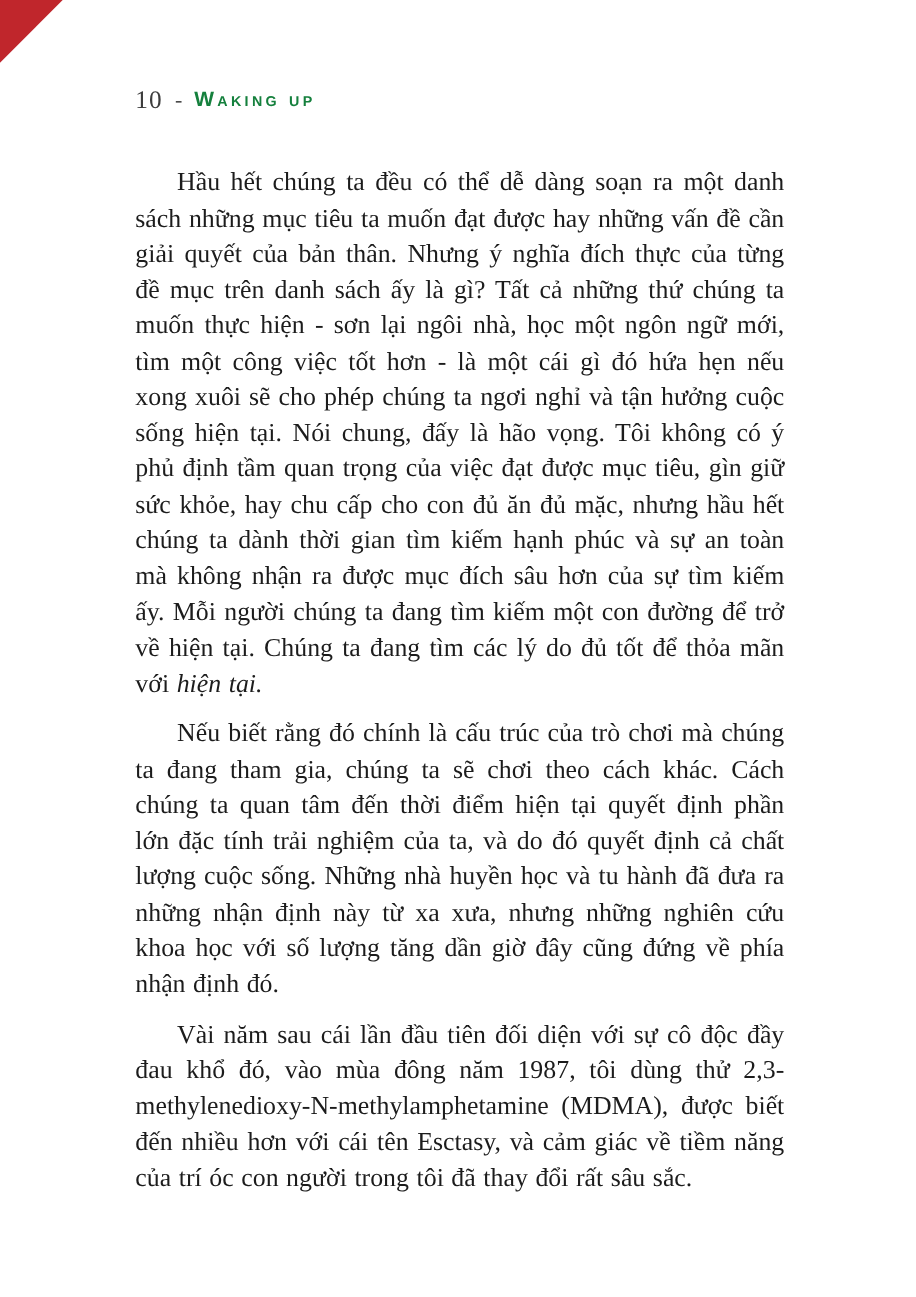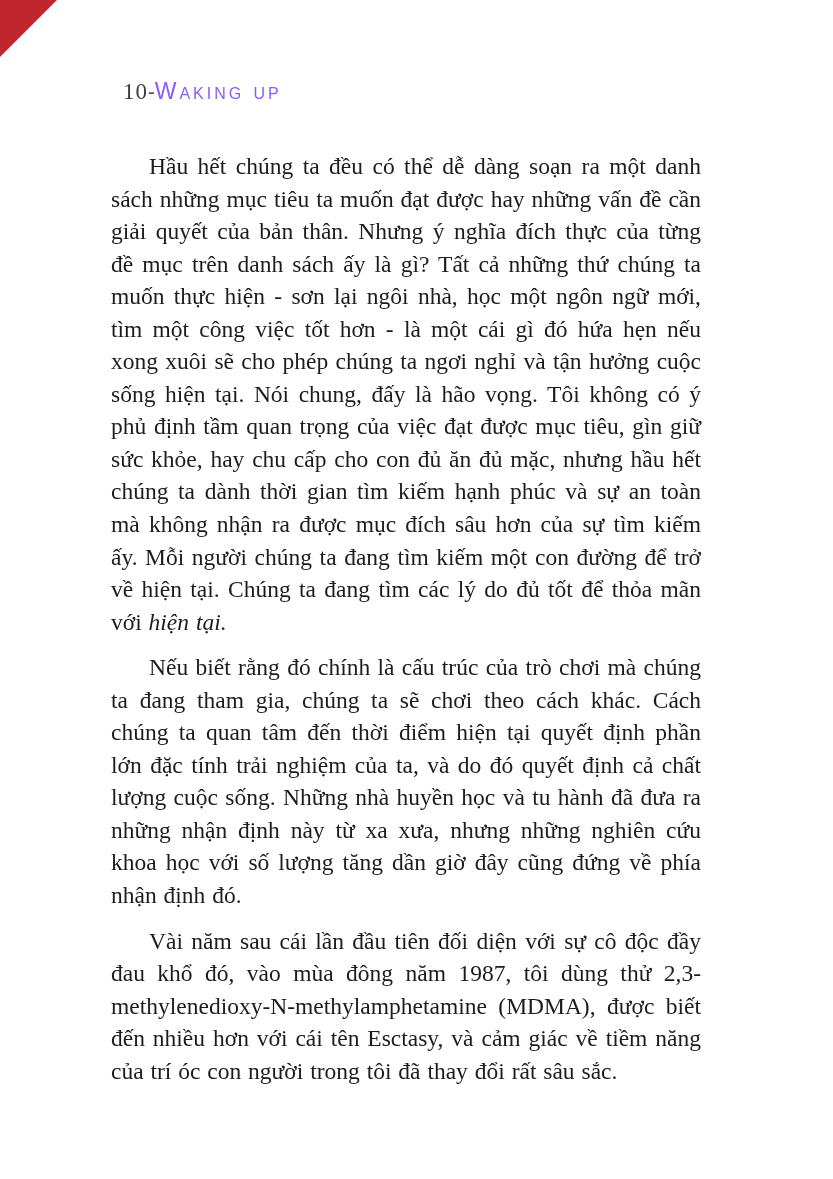--- a/index.html
+++ b/index.html
@@ -23,43 +23,45 @@
     border-style: solid;
     border-width: 57px 57px 0 0;
     border-color: #c0262c transparent transparent transparent;
   }
   .page-header {
     position: absolute;
     top: 78px;
     left: 123px;
     display: flex;
     align-items: center;
+    gap: 11px;
     white-space: nowrap;
   }
   .page-number {
     font-family: "Liberation Serif", serif;
     font-size: 23px;
     color: #3d3d3d;
     letter-spacing: 1px;
   }
   .header-separator {
     font-family: "Liberation Serif", serif;
     font-size: 20px;
     color: #4a4a4a;
   }
   .chapter-title {
     font-family: "Liberation Sans", sans-serif;
     font-variant: small-caps;
-    font-size: 23px;
+    font-size: 19px;
     letter-spacing: 3px;
-    color: #8b5cf6;
+    color: #15803d;
+    font-weight: bold;
   }
   .body-text {
     position: absolute;
-    left: 111px;
+    left: 123px;
     top: 150px;
     width: 590px;
   }
   .body-text p {
     margin: 0 0 13px 0;
     font-size: 23.5px;
     line-height: 32.55px;
     color: #1c1c1c;
     text-align: justify;
     text-indent: 38px;

